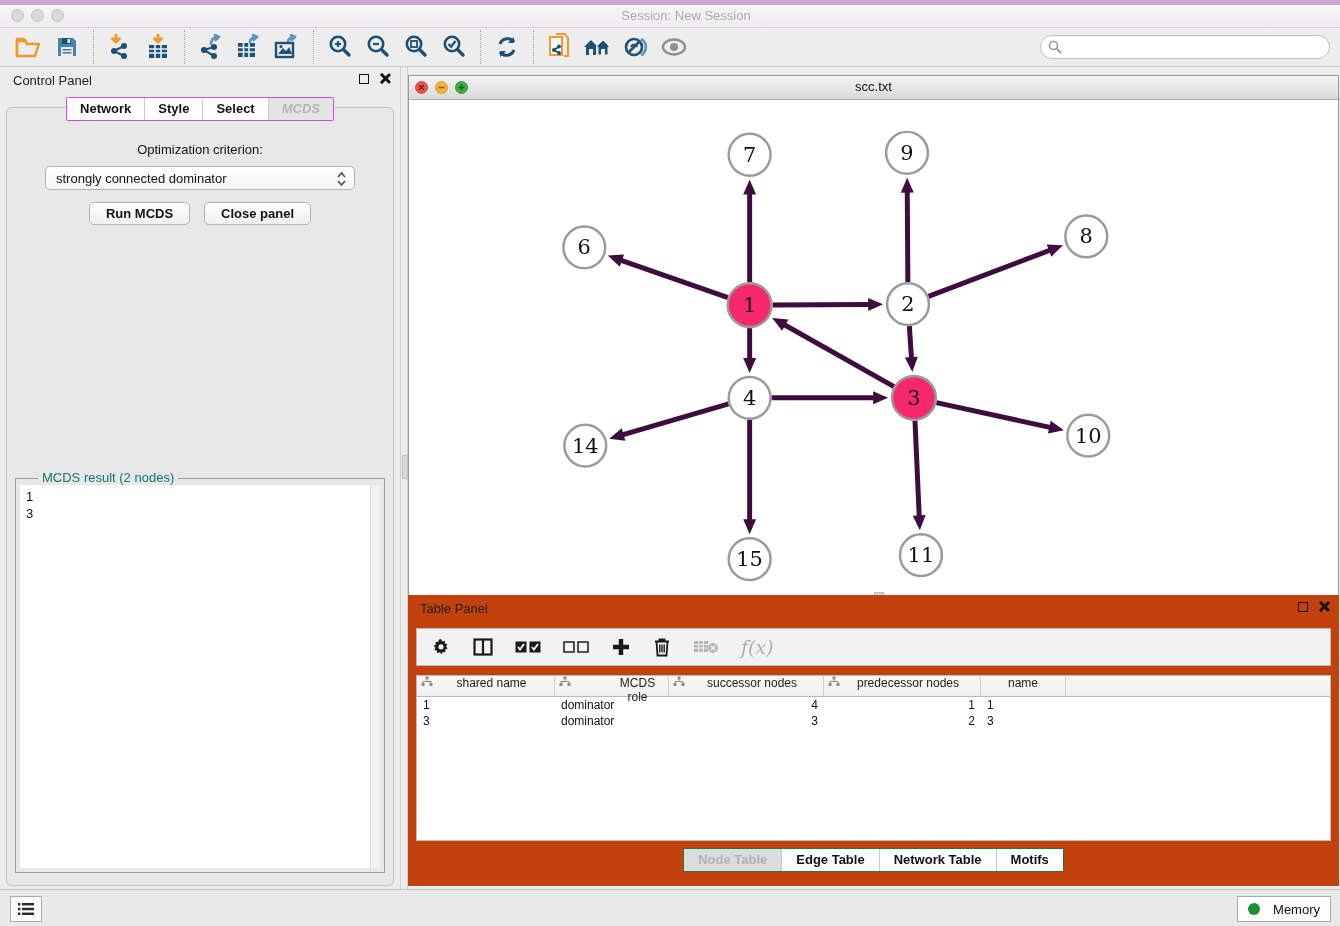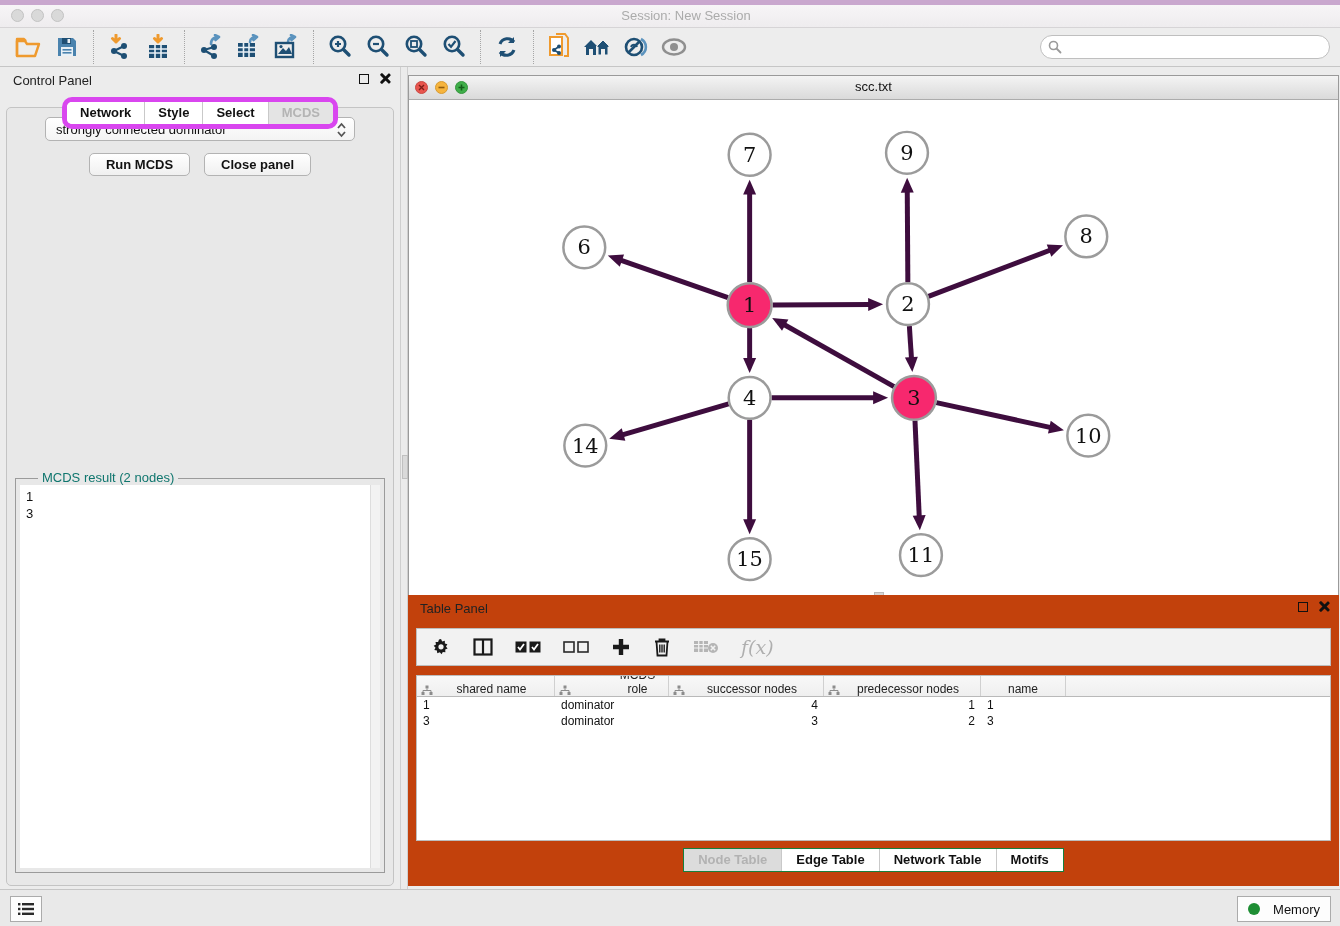--- a/index.html
+++ b/index.html
@@ -32,25 +32,25 @@
   #cp-header .panel-title{position:absolute;left:13px;top:6px;font-size:13px;color:#222;}
   .panel-icons{position:absolute;right:10px;top:6px;display:flex;gap:10px;align-items:center;}
   .float-box{width:10px;height:10px;border:1.6px solid #111;box-sizing:border-box;display:inline-block;}
   .close-x{width:11px;height:11px;display:inline-block;position:relative;}
   .close-x:before,.close-x:after{content:"";position:absolute;left:5px;top:-1px;width:2.6px;height:13px;background:#111;border-radius:1px;}
   .close-x:before{transform:rotate(45deg);}
   .close-x:after{transform:rotate(-45deg);}
   #cp-body{position:absolute;left:6px;right:6px;top:40px;bottom:4px;background:#E8E8E8;
     border:1px solid #C4C4C4;border-radius:5px;}
   #cp-tabs{position:absolute;top:-11px;left:50%;transform:translateX(-50%);display:flex;
-    border:5px solid #d946ef;border-radius:10px;overflow:hidden;background:#FFF;z-index:3;}
+    border:1px solid #d946ef;border-radius:2px;overflow:hidden;background:#FFF;z-index:3;}
   .cp-tab{padding:3px 13px;font-size:13px;font-weight:bold;color:#111;background:#FFF;
     border-right:1px solid #C9C9C9;line-height:16px;}
   .cp-tab:last-child{border-right:none;}
-  .cp-tab.inactive-look{background:#E4E4E4;color:#B4B4B4;}
+  .cp-tab.inactive-look{background:#E4E4E4;color:#B4B4B4;font-style:italic;}
   #opt-label{margin-top:34px;text-align:center;font-size:13px;color:#111;}
   #criterion{position:relative;margin:9px 38px 0 38px;height:24px;background:linear-gradient(#FFF,#F4F4F4);
     border:1px solid #B3B3B3;border-radius:5px;font-size:13px;color:#111;
     display:flex;align-items:center;padding:0 26px 0 10px;box-sizing:border-box;}
   #criterion .stepper{position:absolute;right:5px;top:3px;}
   #cp-buttons{display:flex;justify-content:center;gap:14px;margin-top:12px;}
   .mac-btn{height:23px;padding:0 16px;background:linear-gradient(#FFF,#F0F0F0);border:1px solid #B3B3B3;
     border-radius:5px;font-size:13px;font-weight:bold;color:#111;line-height:21px;}
   #result-group{position:absolute;left:8px;right:8px;top:370px;bottom:12px;border:1px solid #9B9B9B;}
   #result-legend{position:absolute;top:-9px;left:22px;background:#E8E8E8;padding:0 4px;font-size:13px;color:#0f766e;}
@@ -75,21 +75,21 @@
   #table-panel{position:absolute;left:408px;top:528px;right:1px;bottom:4px;background:#c2410c;}
   #tp-header{position:relative;height:26px;}
   #tp-header .panel-title{position:absolute;left:12px;top:6px;font-size:13px;color:#222;}
   #tp-toolbar{position:absolute;left:8px;right:8px;top:33px;height:38px;background:#F2F2F2;
     border:1px solid #BDBDBD;display:flex;align-items:center;gap:22px;padding:0 14px;box-sizing:border-box;}
   .tpbtn{display:flex;align-items:center;justify-content:center;height:30px;}
   .fx-label{font-family:"DejaVu Serif",serif;font-style:italic;font-size:19px;color:#AFAFAF;}
   #tp-table{position:absolute;left:8px;right:8px;top:80px;bottom:45px;background:#FFF;border:1px solid #BDBDBD;
     overflow:hidden;box-sizing:border-box;}
   #tp-thead{display:flex;height:20px;border-bottom:1px solid #B9B9B9;background:linear-gradient(#F8F8F8,#EFEFEF);}
-  .th{display:flex;align-items:flex-end;border-right:1px solid #D0D0D0;font-size:12px;color:#222;
+  .th{display:flex;align-items:flex-start;border-right:1px solid #D0D0D0;font-size:12px;color:#222;
     box-sizing:border-box;padding:0 4px;position:relative;}
   .th .th-label{flex:1;text-align:center;}
   .tr{display:flex;height:16px;align-items:center;}
   .td{font-size:12px;color:#111;box-sizing:border-box;padding:0 6px;overflow:hidden;white-space:nowrap;}
   
   #tp-tabs-wrap{position:absolute;left:0;right:0;bottom:14px;display:flex;justify-content:center;}
   #tp-tabs{display:flex;border:1px solid #15803d;border-radius:0;overflow:hidden;background:#FFF;}
   .tp-tab{padding:3px 14px;font-size:13px;font-weight:bold;color:#111;background:#FFF;border-right:1px solid #C9C9C9;line-height:16px;}
   .tp-tab:last-child{border-right:none;}
   .tp-tab.inactive-look{background:#DCDCDC;color:#B2B2B2;}
@@ -263,20 +263,21 @@
         <span class="close-x"></span>
       </span>
     </div>
     <div id="cp-body">
       <div id="cp-tabs">
           <span class="cp-tab">Network</span>
           <span class="cp-tab">Style</span>
           <span class="cp-tab">Select</span>
           <span class="cp-tab inactive-look">MCDS</span>
         </div>
+      <div id="opt-label">Optimization criterion:</div>
       <div id="criterion">
         <span>strongly connected dominator</span>
         <svg class="stepper" width="15" height="18" viewBox="0 0 15 18">
           <path d="M4 7 L7.5 3 L11 7" fill="none" stroke="#555" stroke-width="1.8"></path>
           <path d="M4 11 L7.5 15 L11 11" fill="none" stroke="#555" stroke-width="1.8"></path>
         </svg>
       </div>
       <div id="cp-buttons">
         <button class="mac-btn">Run MCDS</button>
         <button class="mac-btn">Close panel</button>

